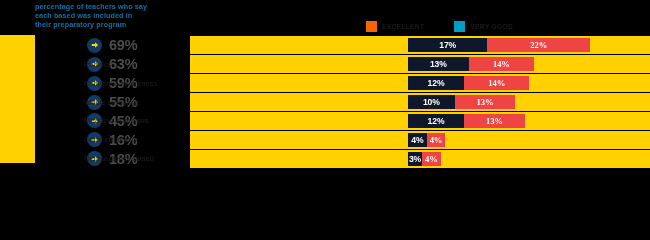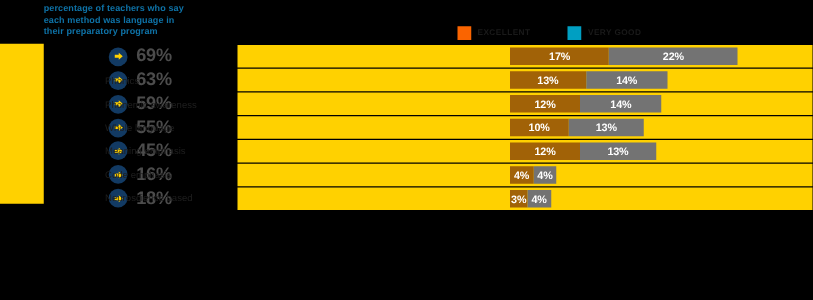--- a/index.html
+++ b/index.html
@@ -142,28 +142,28 @@
     align-items: center;
     justify-content: center;
     color: #FFFFFF;
     font-size: 8.6px;
     font-weight: bold;
     letter-spacing: -0.1px;
     box-sizing: border-box;
     overflow: visible;
     white-space: nowrap;
   }
-  .bar-excellent { background: #a16207; }
-  .bar-verygood  { background: #737373; }
+  .bar-excellent { background: #0f172a; }
+  .bar-verygood  { background: #ef4444; font-family: Liberation Serif, serif; }
 </style>
 </head>
 <body>
 
 <div id="header-note">percentage of teachers who say
-each method was language in
+each based was included in
 their preparatory program</div>
 
 <div id="legend">
   <div class="legend-item">
     <span class="legend-swatch" style="background:#FA6400"></span>
     <span class="legend-label">EXCELLENT</span>
   </div>
   <div class="legend-item">
     <span class="legend-swatch" style="background:#009FC2"></span>
     <span class="legend-label">VERY GOOD</span>

